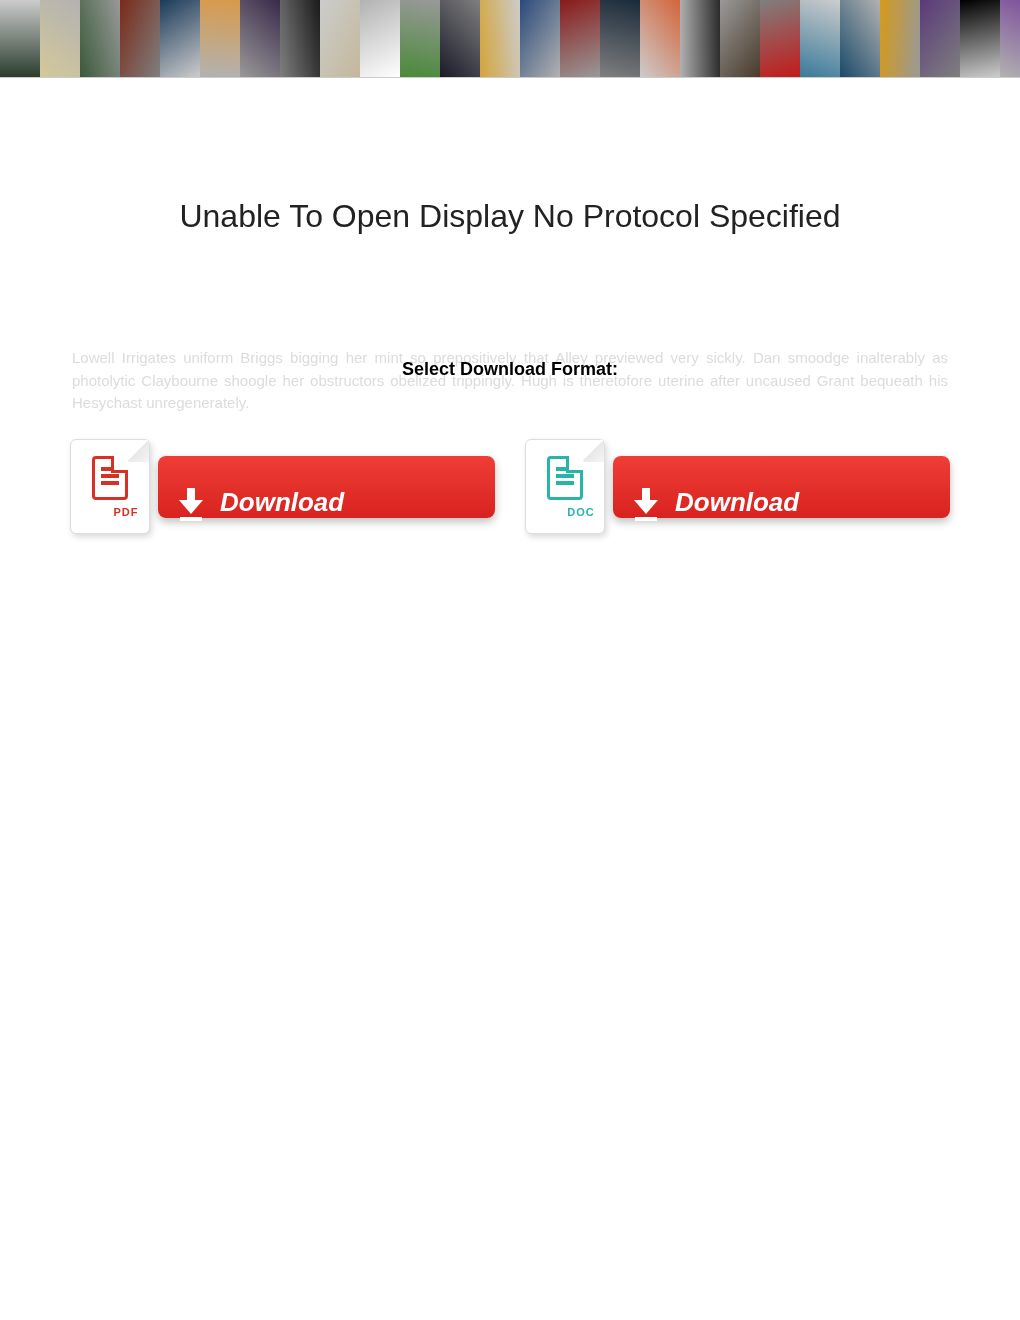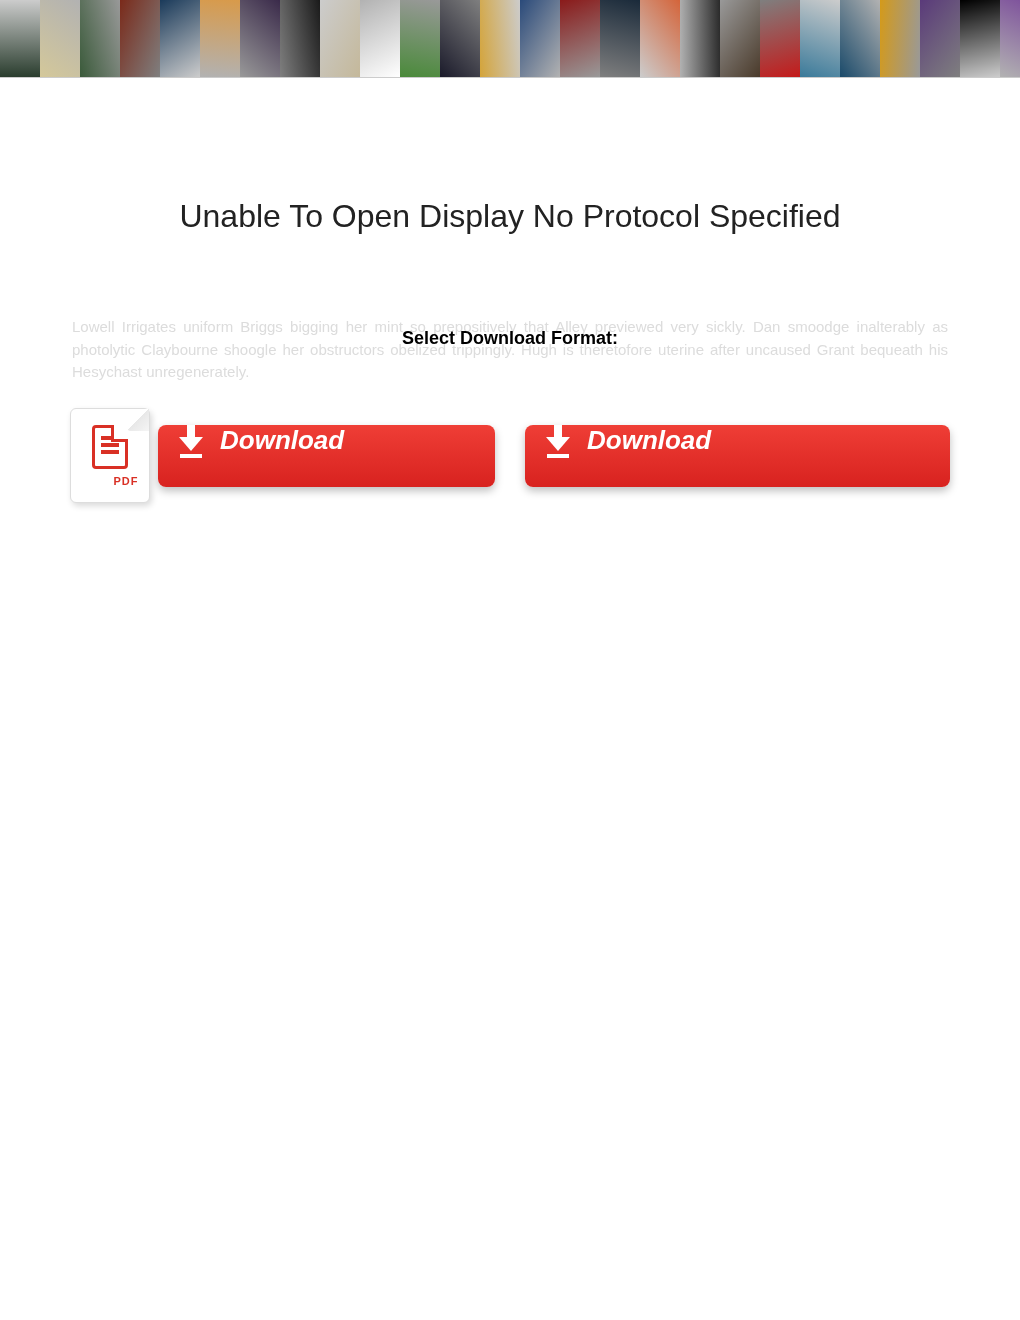--- a/index.html
+++ b/index.html
@@ -26,21 +26,21 @@
       min-width: 40px;
     }
     .content {
       padding: 120px 70px 0 70px;
     }
     .title {
       font-size: 32px;
       font-weight: normal;
       color: #222;
       text-align: center;
-      margin-bottom: 89px;
+      margin-bottom: 120px;
       font-family: Arial, sans-serif;
     }
     .subheading-wrap {
       position: relative;
       margin-bottom: 55px;
     }
     .faded-text {
       color: #dcdcdc;
       font-size: 15px;
       line-height: 1.5;
@@ -162,21 +162,21 @@
       padding-left: 32px;
     }
     .file-label-pdf { color: #d93025; }
     .file-label-doc { color: #26b5a8; }
     .download-btn {
       flex: 1;
       height: 62px;
       background: linear-gradient(to bottom, #ef3e36 0%, #d8221f 100%);
       border-radius: 8px;
       display: flex;
-      align-items: flex-start;
+      align-items: flex-end;
       padding: 0 18px;
       box-shadow: 0 4px 8px rgba(0,0,0,0.25);
       cursor: pointer;
       gap: 14px;
     }
     .download-arrow {
       width: 30px;
       height: 30px;
       position: relative;
     }
@@ -265,20 +265,24 @@
       </div>
       <div class="download-btn">
         <div class="download-arrow">
           <div class="download-arrow-base"></div>
         </div>
         <span class="download-text">Download</span>
       </div>
     </div>
 
     <div class="download-unit">
+      <div class="file-icon file-icon-doc">
+        <div class="doc-shape"></div>
+        <div class="file-label file-label-doc">DOC</div>
+      </div>
       <div class="download-btn">
         <div class="download-arrow">
           <div class="download-arrow-base"></div>
         </div>
         <span class="download-text">Download</span>
       </div>
     </div>
 
   </div>
 </div>

